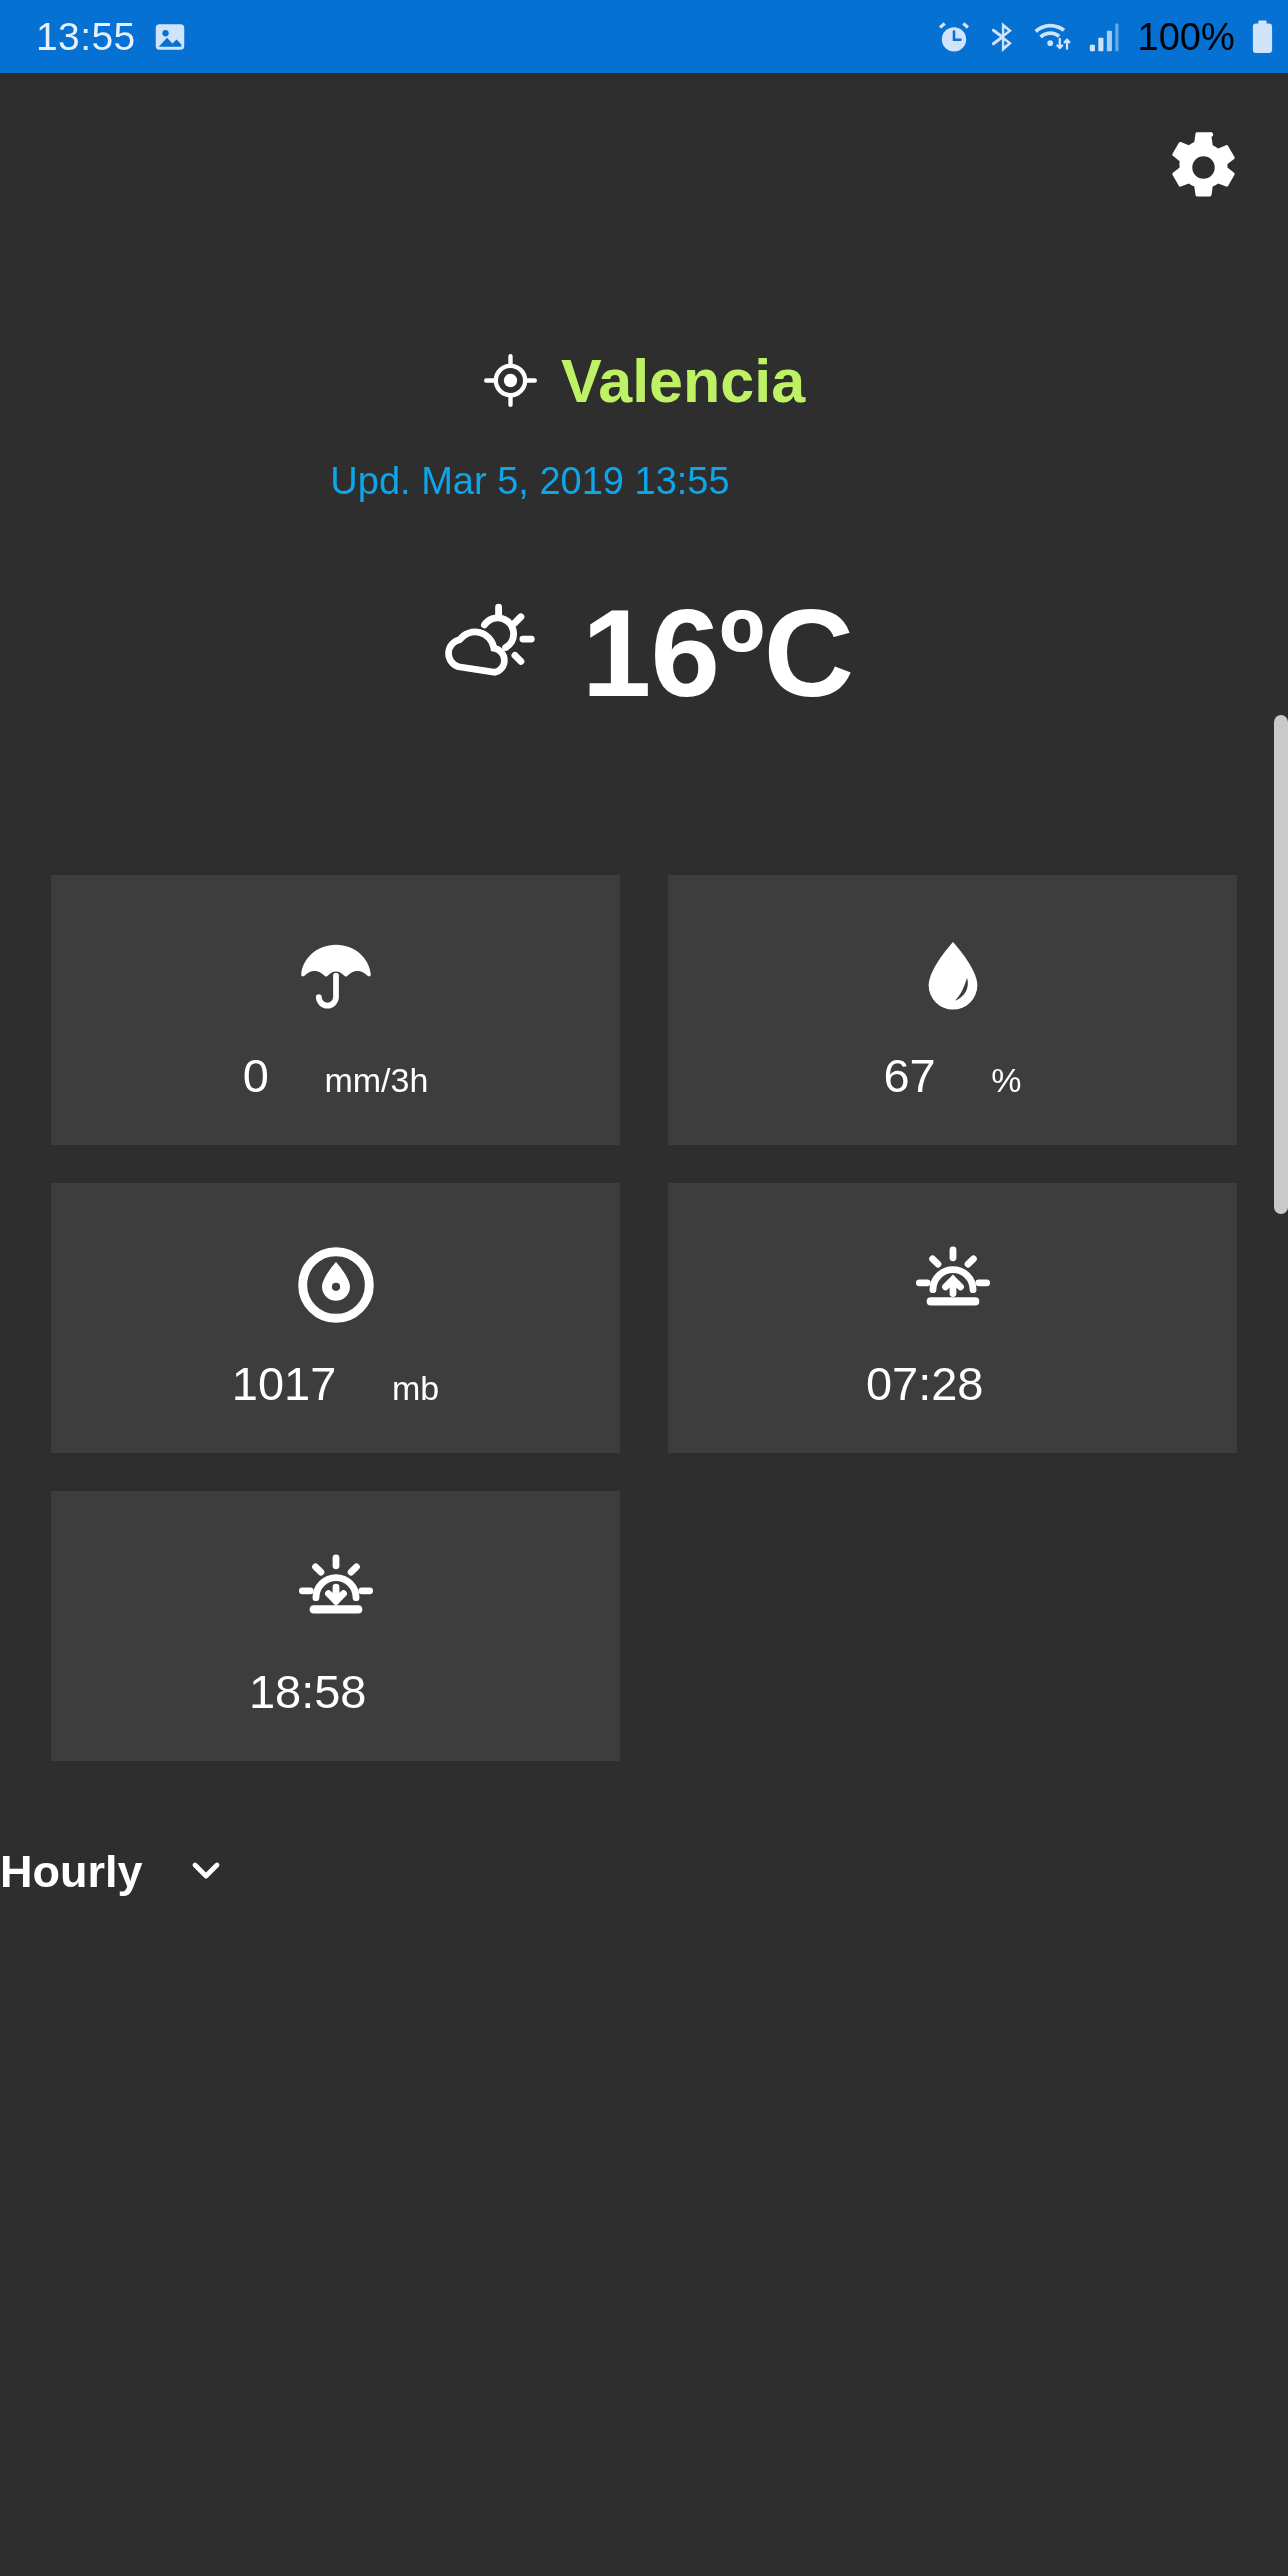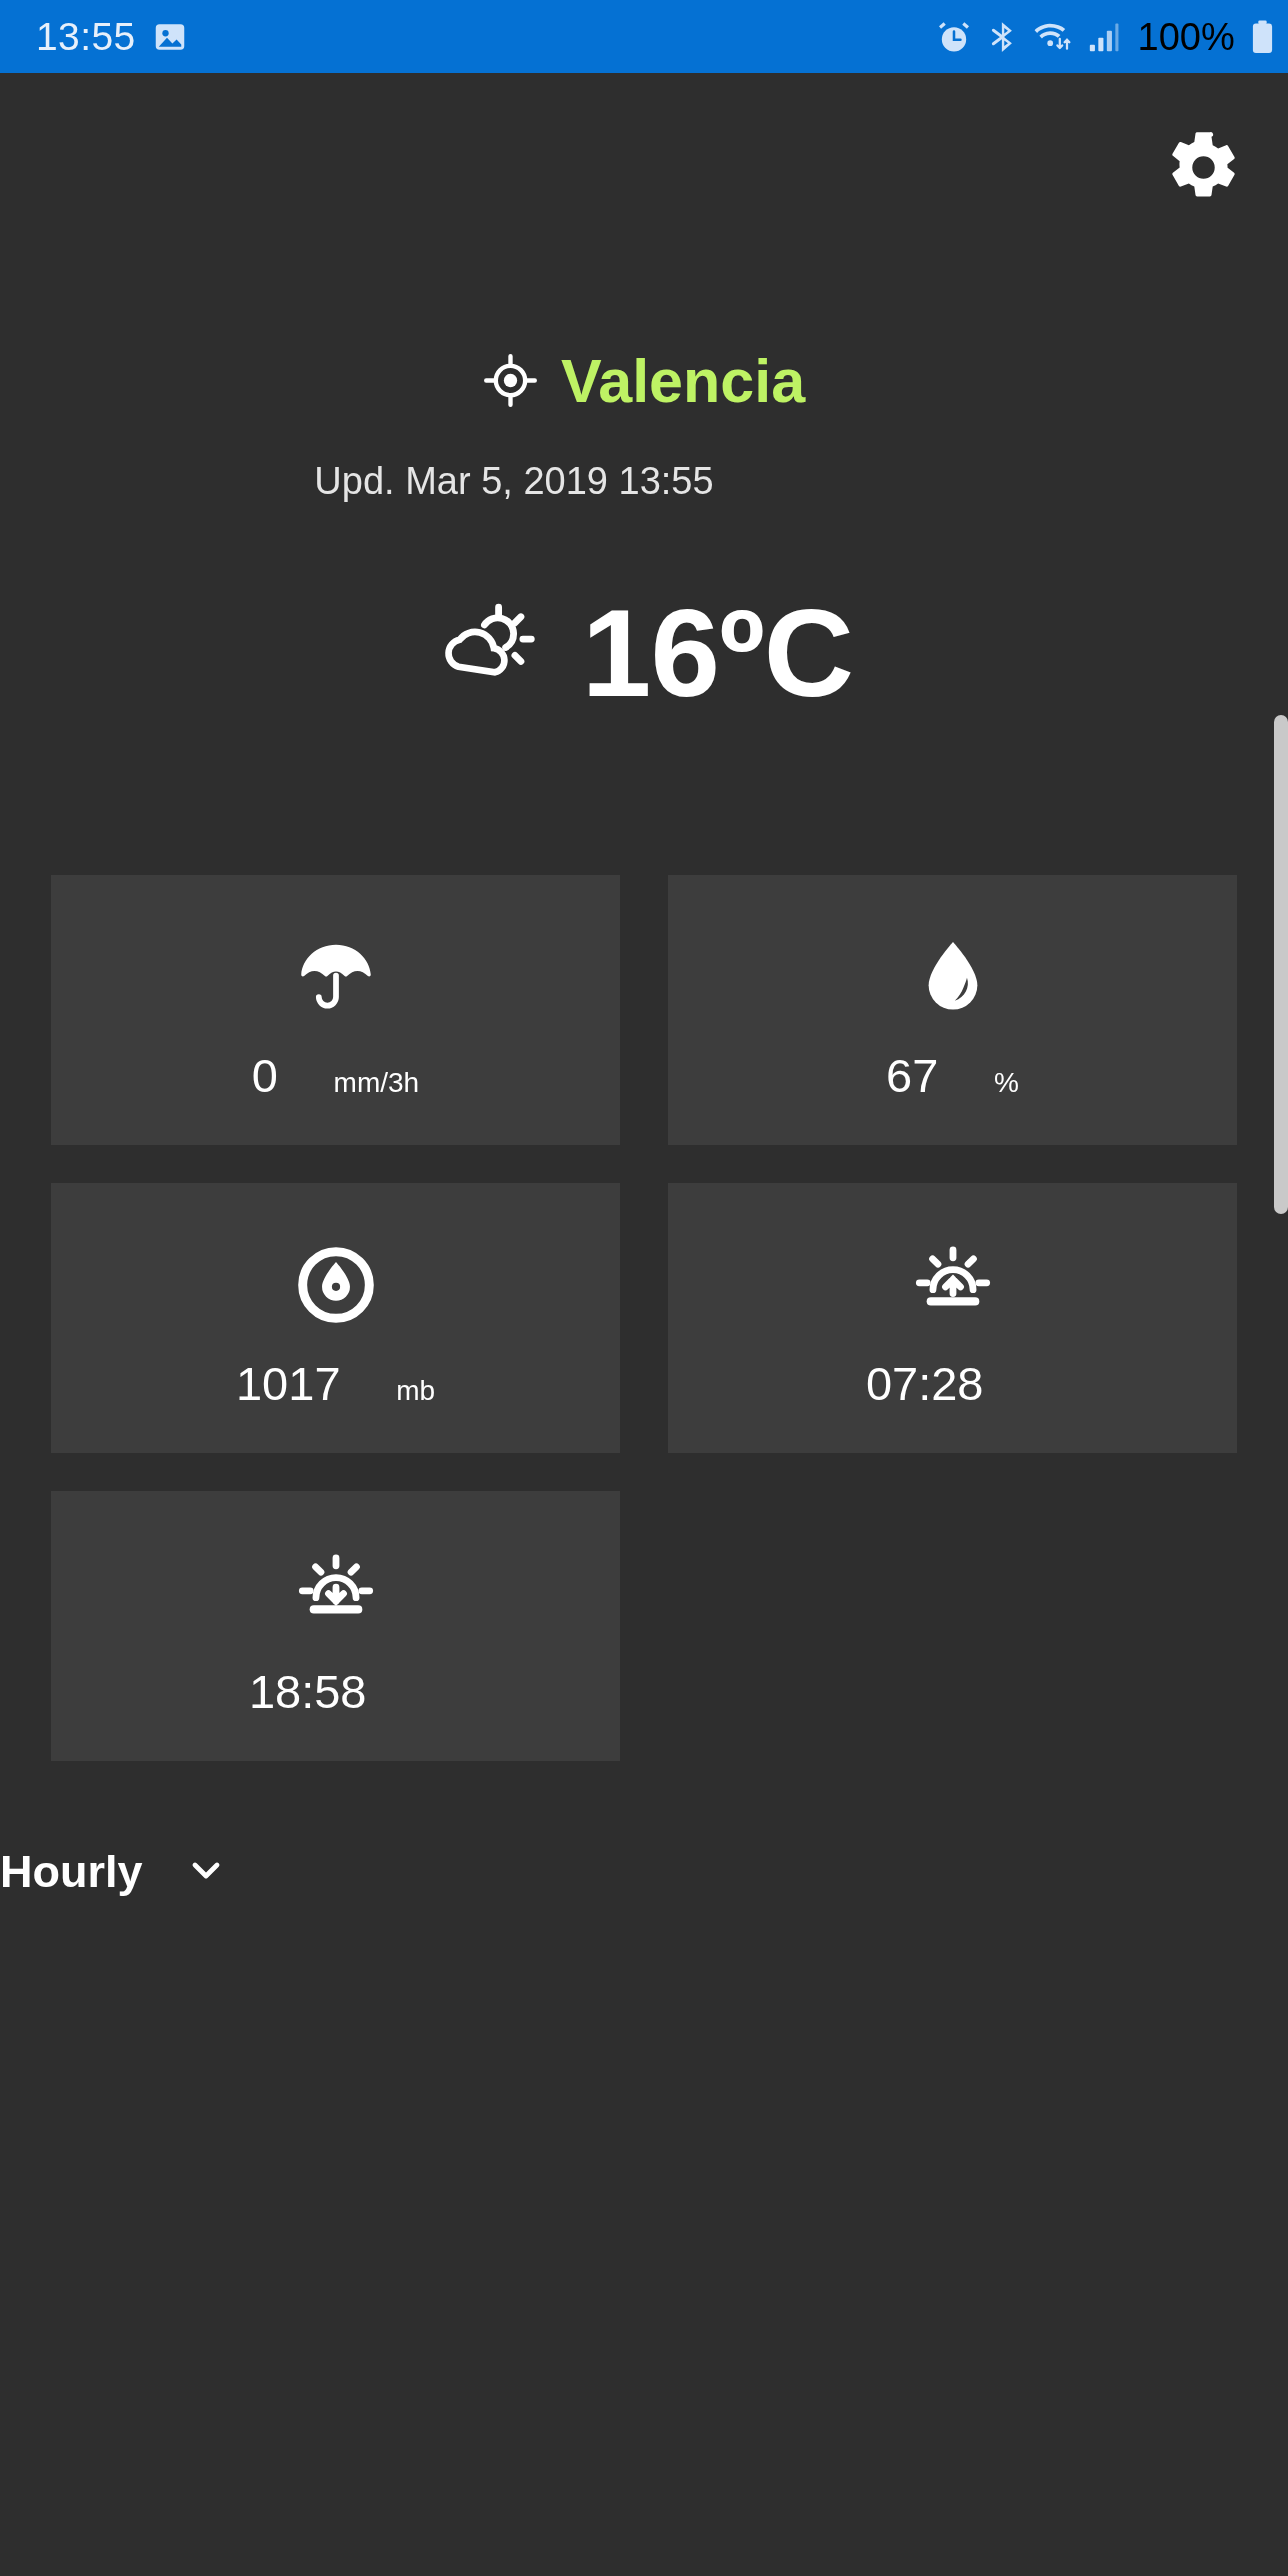--- a/index.html
+++ b/index.html
@@ -81,25 +81,25 @@
   }
   .city-name {
     font-size: 61px;
     font-weight: bold;
     color: #bef264;
     line-height: 1;
   }
   .updated {
     position: absolute;
     top: 462px;
-    left: 0;
+    left: 16px;
     width: 1028px;
     text-align: center;
     font-size: 38px;
-    color: #e5e5e5;
+    color: #0ea5e9;
     line-height: 1;
   }
 
   
   .current-row {
     position: absolute;
     top: 590px;
     left: 0;
     width: 1288px;
     display: flex;
@@ -144,21 +144,21 @@
   }
   .tile-value {
     display: flex;
     align-items: baseline;
     justify-content: center;
     gap: 11.6px;
     color: #ffffff;
     line-height: 1;
   }
   .tile-num { font-size: 47px; }
-  .tile-unit { font-size: 28px; margin-left: 44px; }
+  .tile-unit { font-size: 34px; margin-left: 44px; }
 
   
   .hourly-row {
     position: absolute;
     top: 1846px;
     left: 0;
     width: 1288px;
     display: flex;
     align-items: center;
     gap: 39px;

